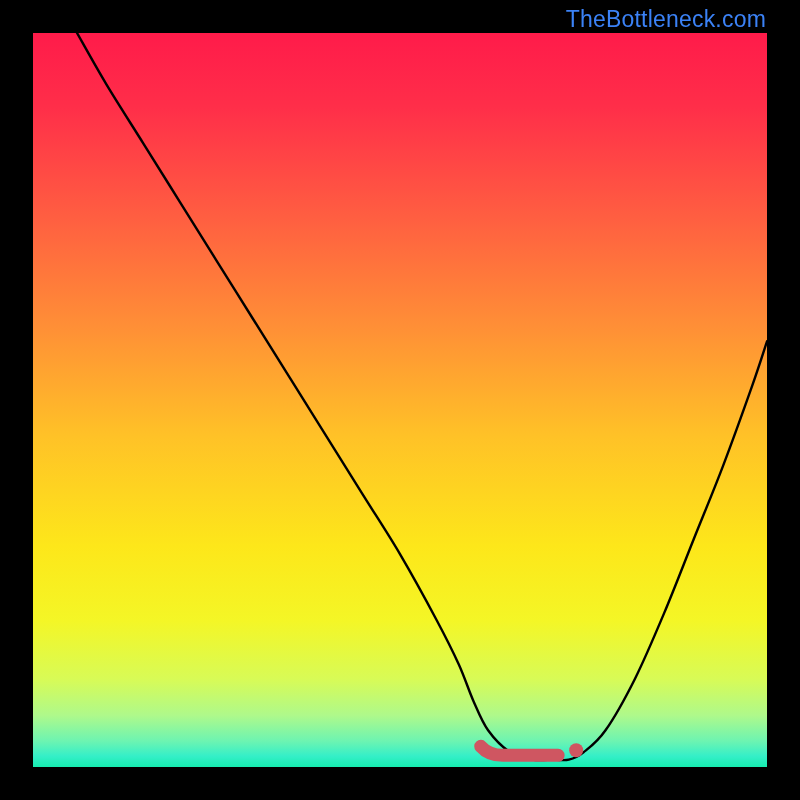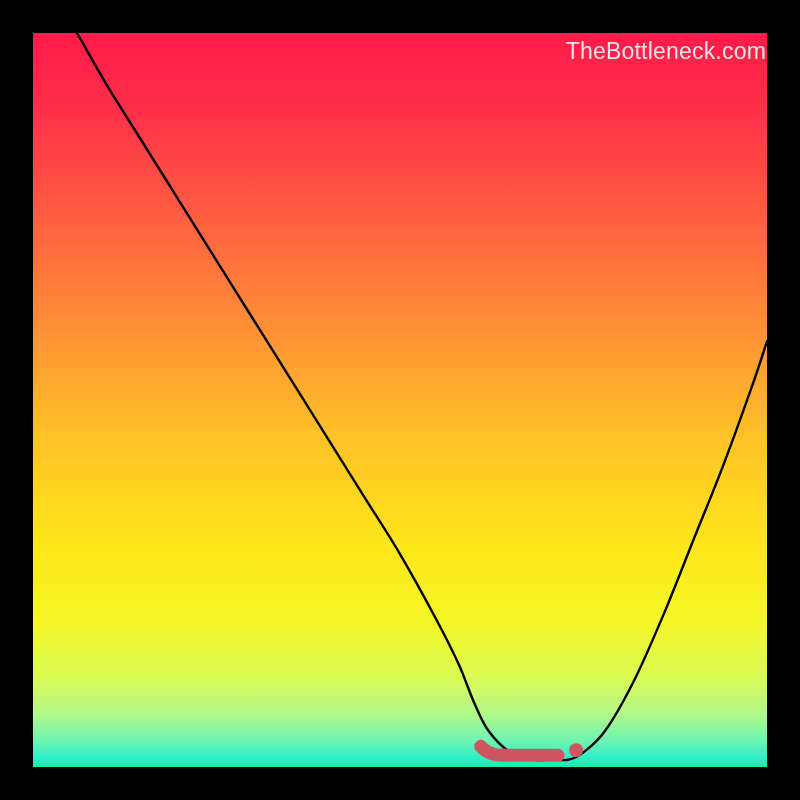--- a/index.html
+++ b/index.html
@@ -39,24 +39,23 @@
     top: 0;
     width: 734px;
     height: 734px;
   }
   .watermark {
     position: absolute;
     top: 6px;
     right: 34px;
     font-family: Arial, Helvetica, sans-serif;
     font-size: 23px;
-    color: #e5e5e5;
+    color: #3b82f6;
     letter-spacing: 0.2px;
     font-weight: 500;
-    margin-top: 32px;
   }
 </style>
 </head>
 <body>
 
 <div class="frame">
 
   <div class="plot-area">
     <svg class="gradient" viewBox="0 0 734 734" preserveAspectRatio="none">
       <defs>

